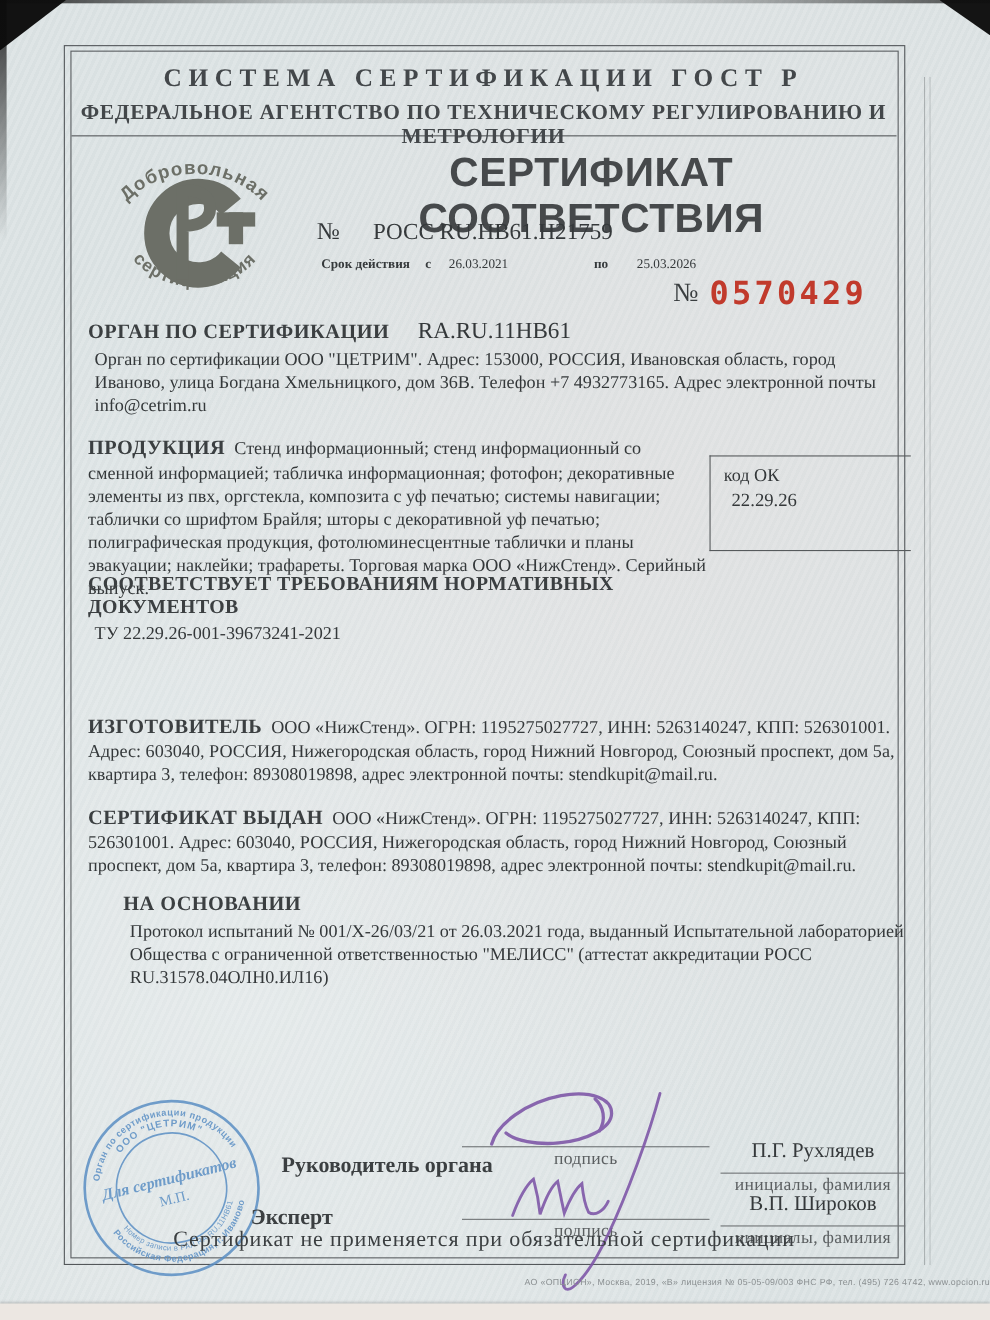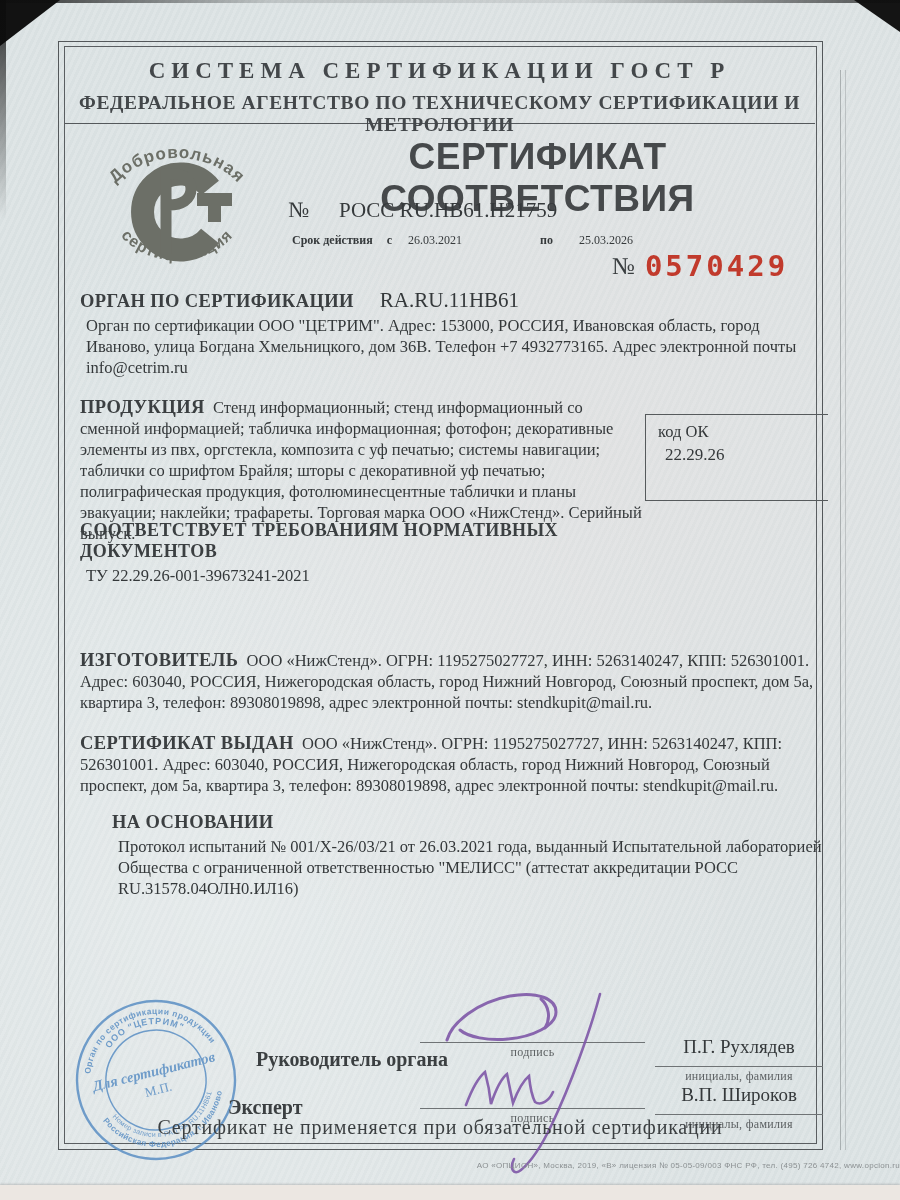--- a/index.html
+++ b/index.html
@@ -50,21 +50,21 @@
   .body-add{left:80px;top:958px;width:600px;}
   .body-add .seclabel{font-size:20px;letter-spacing:1.5px;}
   .subtext{margin-top:3px;padding-left:6px;}
   .codebox{left:645px;width:170px;border:1.4px solid #565a5c;border-right:none;padding:7px 0 0 12px;font-size:16.5px;color:#34383a;background:transparent;}
   .codebox .cv{display:block;margin:3px 0 0 7px;font-size:17px;}
   .box-ok{top:414px;height:78px;}
   .box-tnved{top:536px;height:68px;}
   
   .role{font-weight:700;font-size:20px;color:#3b3f41;}
   .sigline{border-bottom:1.2px solid #6f7375;height:30px;display:flex;align-items:flex-end;justify-content:center;}
-  .caption{font-size:12px;color:#5b5f61;text-align:center;margin-top:2px;letter-spacing:.3px;}
+  .caption{font-size:16px;color:#5b5f61;text-align:center;margin-top:2px;letter-spacing:.3px;}
   .namecell{font-size:19px;color:#35393b;padding-bottom:8px;}
   .footer-note{left:90px;top:1116px;width:700px;text-align:center;font-size:20px;letter-spacing:.8px;color:#3b3f41;}
   .print-info{left:0;top:1161px;width:900px;text-align:right;font-family:"Liberation Sans",sans-serif;font-size:8px;color:#8b9092;letter-spacing:.3px;}
   .nopoint{pointer-events:none;}
 </style>
 </head>
 <body>
 
 <div class="page">
 
@@ -73,21 +73,21 @@
   <div class="abs edge-top"></div>
   <div class="abs edge-left"></div>
   <div class="abs table-strip"></div>
   <div class="abs curl"></div>
 
   <div class="abs frame-outer"></div>
   <div class="abs frame-inner"></div>
   <div class="abs hdr-sep"></div>
 
   <div class="abs hdr1">СИСТЕМА СЕРТИФИКАЦИИ ГОСТ Р</div>
-  <div class="abs hdr2">ФЕДЕРАЛЬНОЕ АГЕНТСТВО ПО ТЕХНИЧЕСКОМУ СЕРТИФИКАЦИИ И МЕТРОЛОГИИ</div>
+  <div class="abs hdr2">ФЕДЕРАЛЬНОЕ АГЕНТСТВО ПО ТЕХНИЧЕСКОМУ РЕГУЛИРОВАНИЮ И МЕТРОЛОГИИ</div>
 
   <svg class="abs nopoint" style="left:84px;top:128px;" width="192" height="152" viewBox="0 0 192 152">
     <defs>
       <path id="logoArcTop" d="M 18 82 A 76 62 0 0 1 168 82"></path>
       <path id="logoArcBot" d="M 26 86 A 68 56 0 0 0 160 86"></path>
     </defs>
     <text font-family="Liberation Sans, sans-serif" font-weight="700" font-size="17" fill="#6c6f67" letter-spacing="1">
       <textPath href="#logoArcTop" startOffset="50%" text-anchor="middle">Добровольная</textPath>
     </text>
     <text font-family="Liberation Sans, sans-serif" font-weight="700" font-size="16" fill="#6c6f67" letter-spacing="1">

